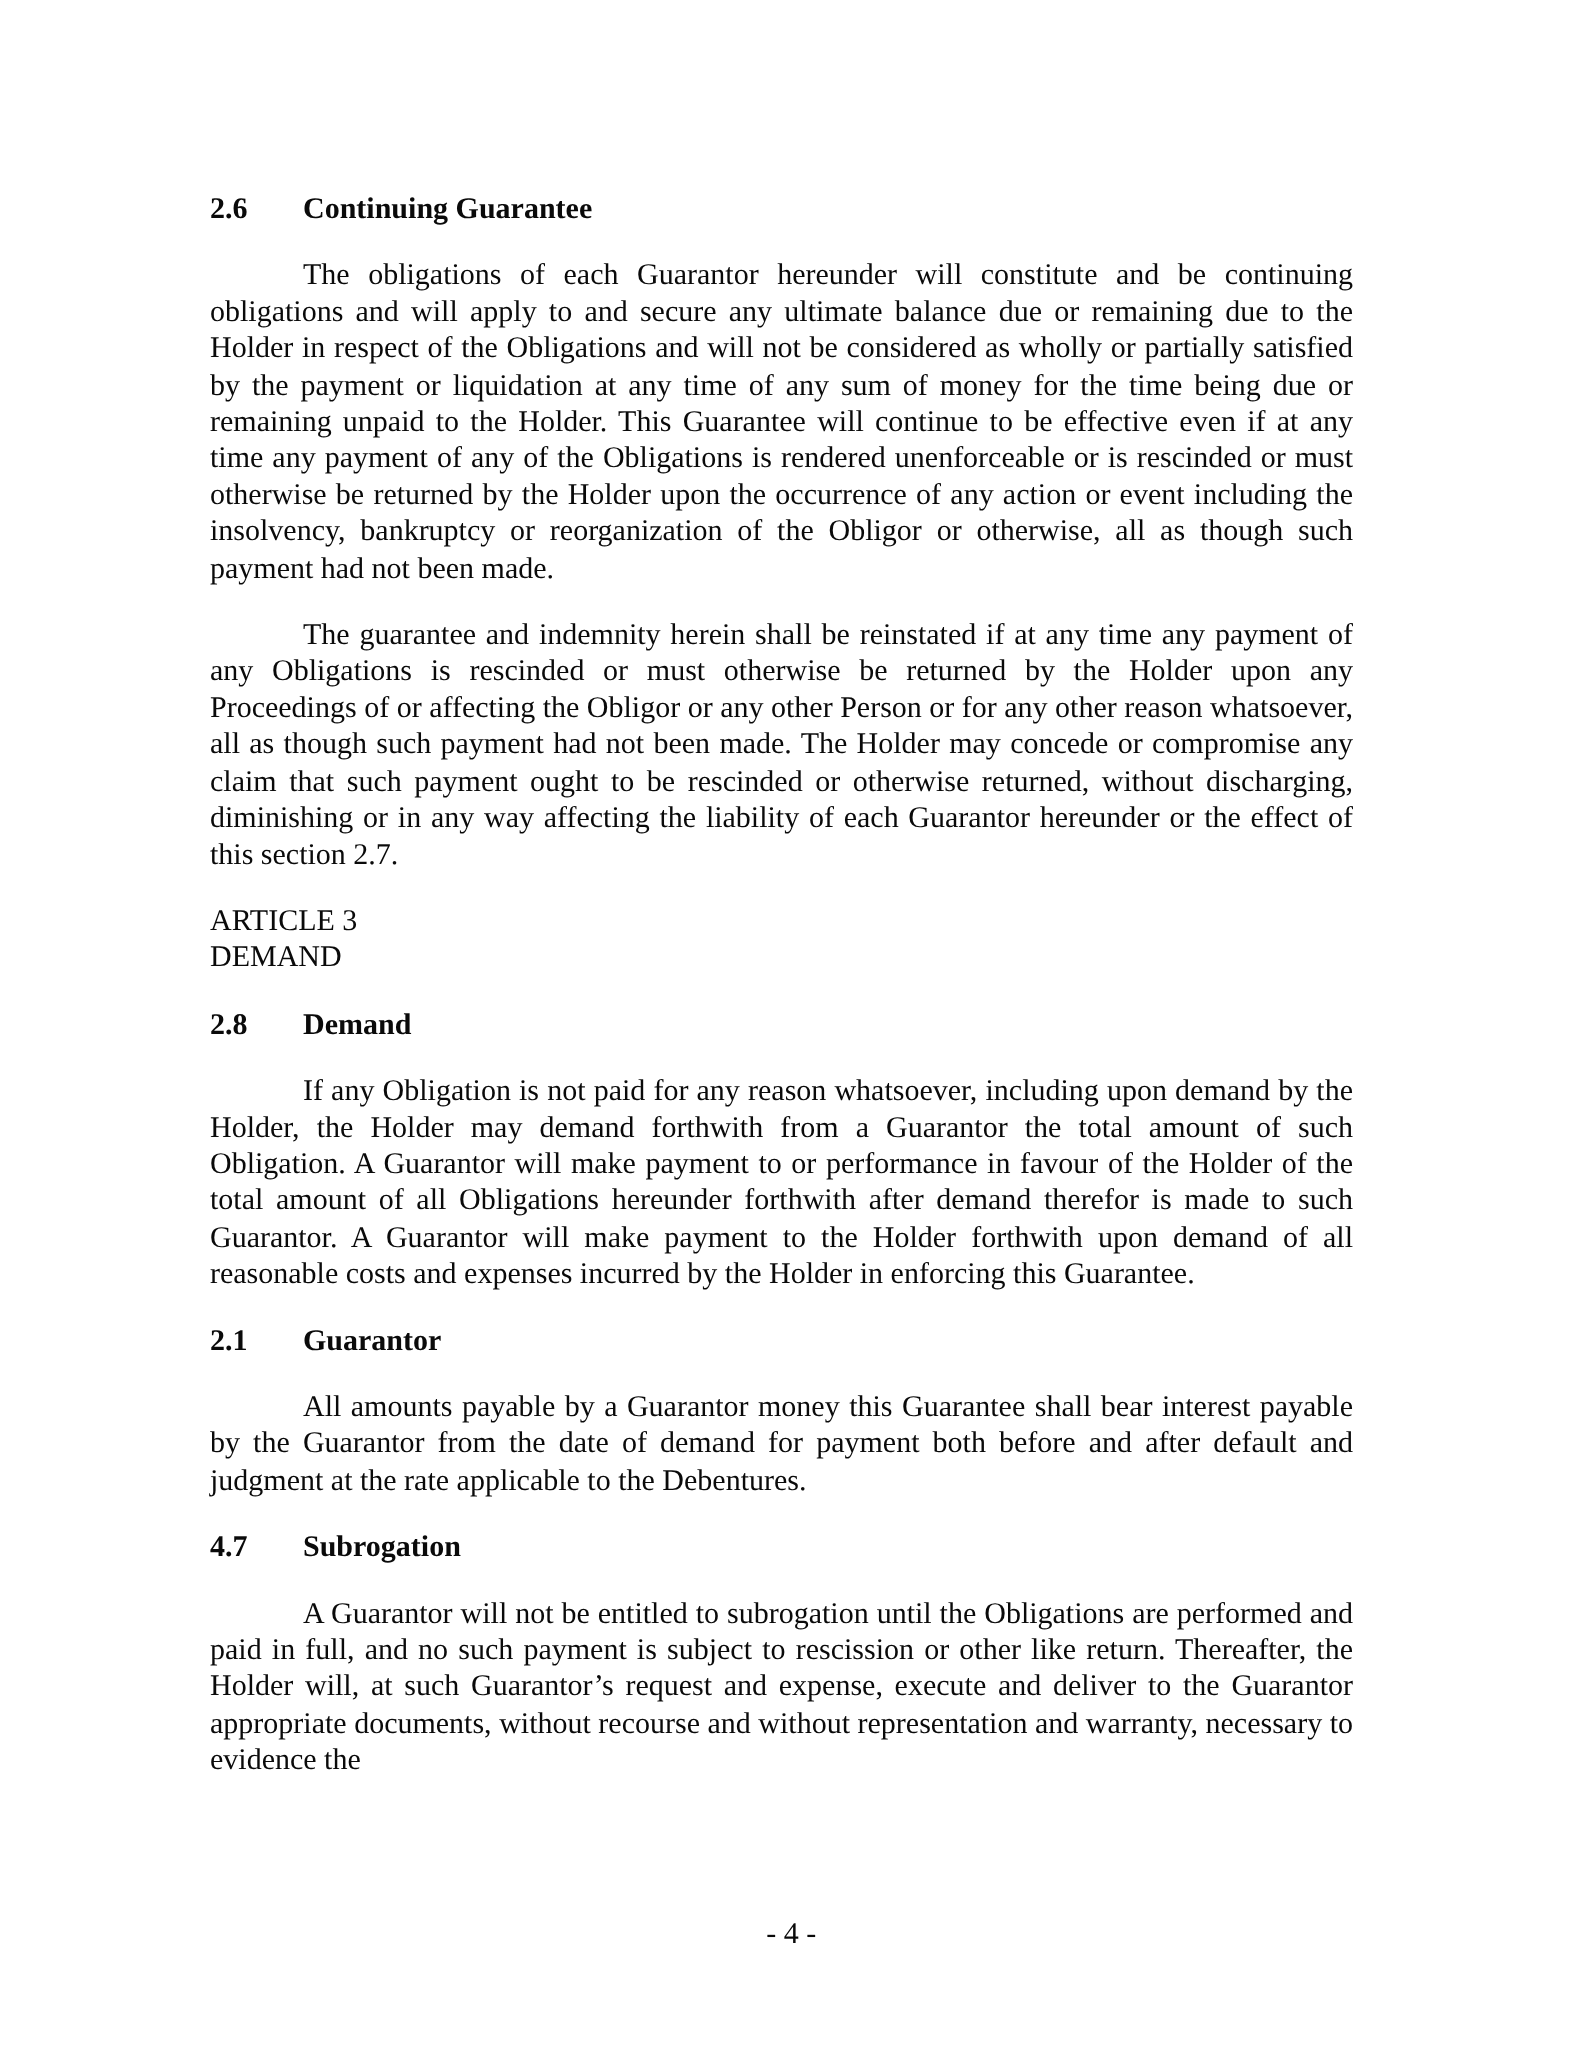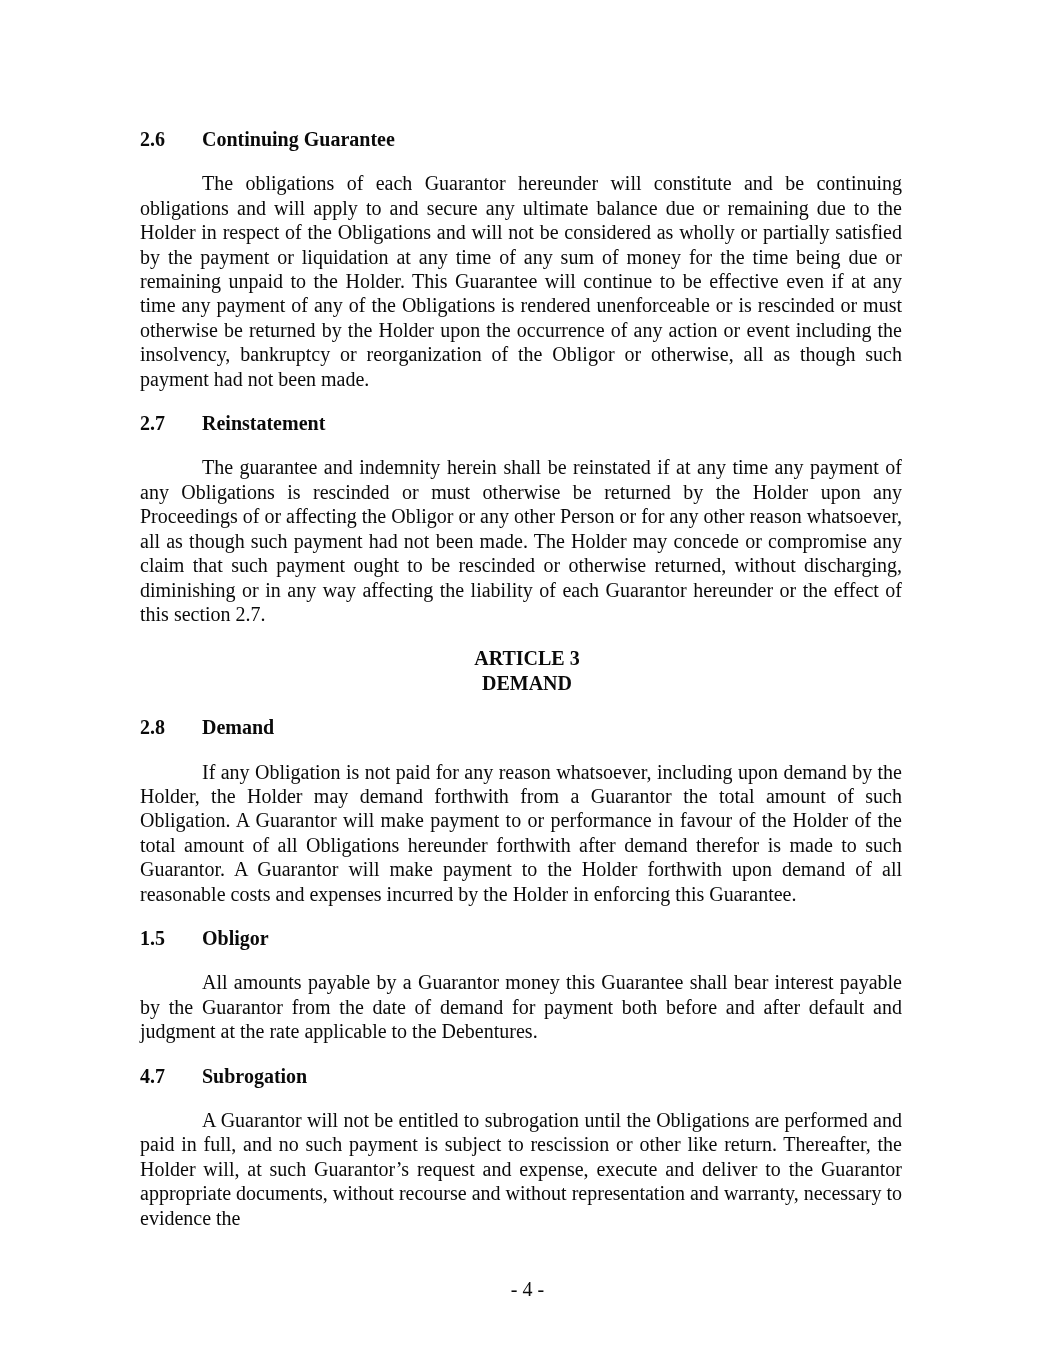--- a/index.html
+++ b/index.html
@@ -30,22 +30,21 @@
     display: inline-block;
     width: 62px;
   }
   .body-para {
     margin: 0 12px 20px 0;
     text-align: justify;
     text-indent: 62px;
   }
   .article-heading {
     margin: 0 0 20px 0;
-    text-align: center;
-    font-weight: bold;
+    font-weight: normal;
   }
   .article-heading div {
     margin: 0;
   }
   .page-footer {
     position: absolute;
     left: 0;
     top: 1277px;
     width: 100%;
     text-align: center;
@@ -54,37 +53,34 @@
 </head>
 <body>
 
 <div class="page">
 
   <h2 class="sec-heading">
     <span class="sec-num">2.6</span><span>Continuing Guarantee</span>
   </h2>
   <p class="body-para">The obligations of each Guarantor hereunder will constitute and be continuing obligations and will apply to and secure any ultimate balance due or remaining due to the Holder in respect of the Obligations and will not be considered as wholly or partially satisfied by the payment or liquidation at any time of any sum of money for the time being due or remaining unpaid to the Holder. This Guarantee will continue to be effective even if at any time any payment of any of the Obligations is rendered unenforceable or is rescinded or must otherwise be returned by the Holder upon the occurrence of any action or event including the insolvency, bankruptcy or reorganization of the Obligor or otherwise, all as though such payment had not been made.</p>
 
-  <h2 class="sec-heading">
-    <span class="sec-num">2.7</span><span>Reinstatement</span>
-  </h2>
   <p class="body-para">The guarantee and indemnity herein shall be reinstated if at any time any payment of any Obligations is rescinded or must otherwise be returned by the Holder upon any Proceedings of or affecting the Obligor or any other Person or for any other reason whatsoever, all as though such payment had not been made. The Holder may concede or compromise any claim that such payment ought to be rescinded or otherwise returned, without discharging, diminishing or in any way affecting the liability of each Guarantor hereunder or the effect of this section 2.7.</p>
 
   <div class="article-heading">
     <div>ARTICLE 3</div>
     <div>DEMAND</div>
   </div>
 
   <h2 class="sec-heading">
     <span class="sec-num">2.8</span><span>Demand</span>
   </h2>
   <p class="body-para">If any Obligation is not paid for any reason whatsoever, including upon demand by the Holder, the Holder may demand forthwith from a Guarantor the total amount of such Obligation. A Guarantor will make payment to or performance in favour of the Holder of the total amount of all Obligations hereunder forthwith after demand therefor is made to such Guarantor. A Guarantor will make payment to the Holder forthwith upon demand of all reasonable costs and expenses incurred by the Holder in enforcing this Guarantee.</p>
 
   <h2 class="sec-heading">
-    <span class="sec-num">1.5</span><span>Obligor</span>
+    <span class="sec-num">2.1</span><span>Guarantor</span>
   </h2>
   <p class="body-para">All amounts payable by a Guarantor money this Guarantee shall bear interest payable by the Guarantor from the date of demand for payment both before and after default and judgment at the rate applicable to the Debentures.</p>
 
 
   <h2 class="sec-heading">
     <span class="sec-num">4.7</span><span>Subrogation</span>
   </h2>
   <p class="body-para">A Guarantor will not be entitled to subrogation until the Obligations are performed and paid in full, and no such payment is subject to rescission or other like return. Thereafter, the Holder will, at such Guarantor’s request and expense, execute and deliver to the Guarantor appropriate documents, without recourse and without representation and warranty, necessary to evidence the</p>
 
   <div class="page-footer">

